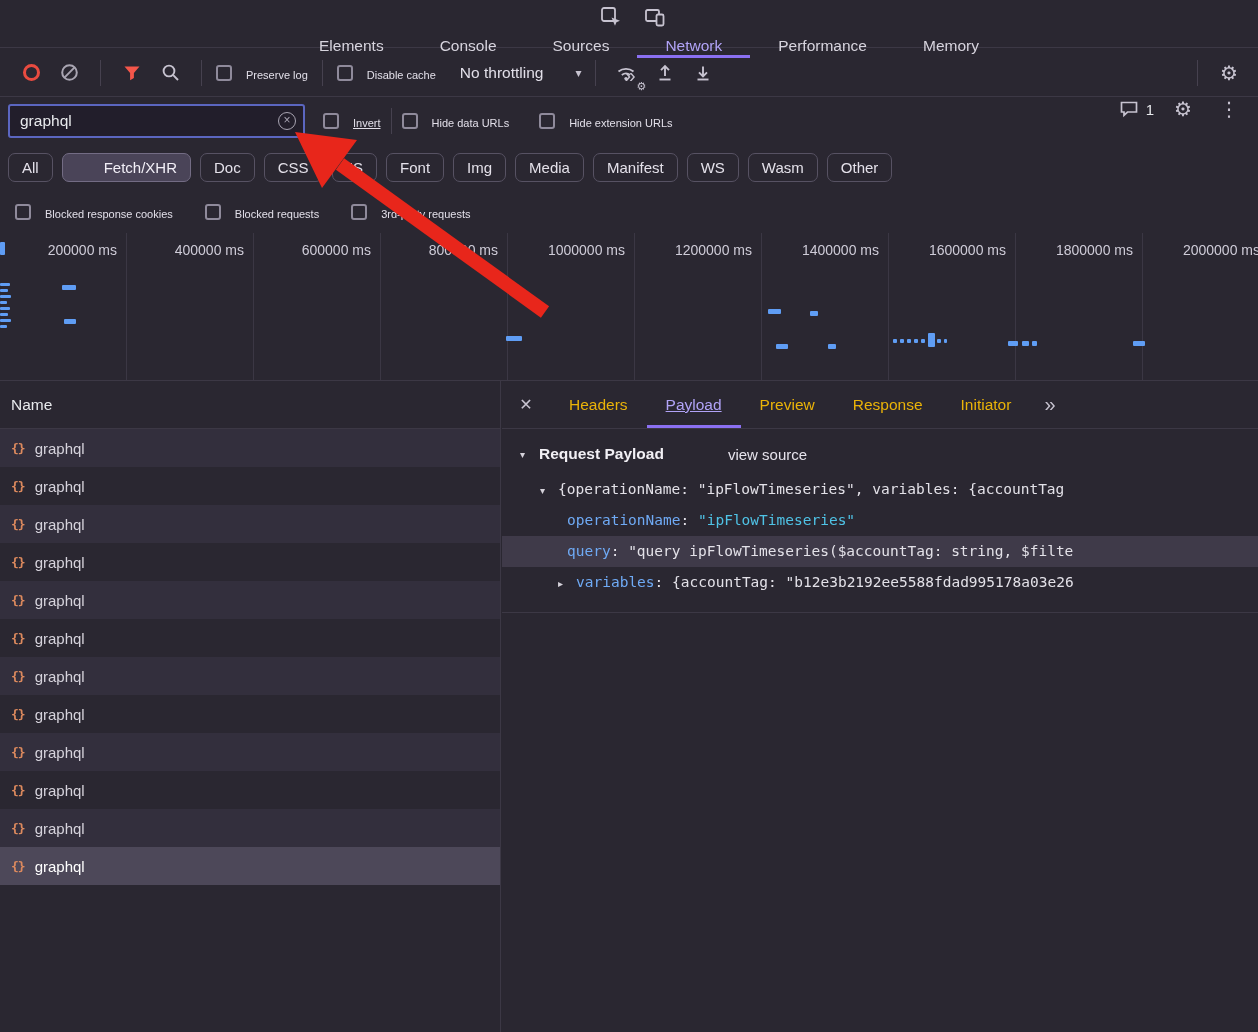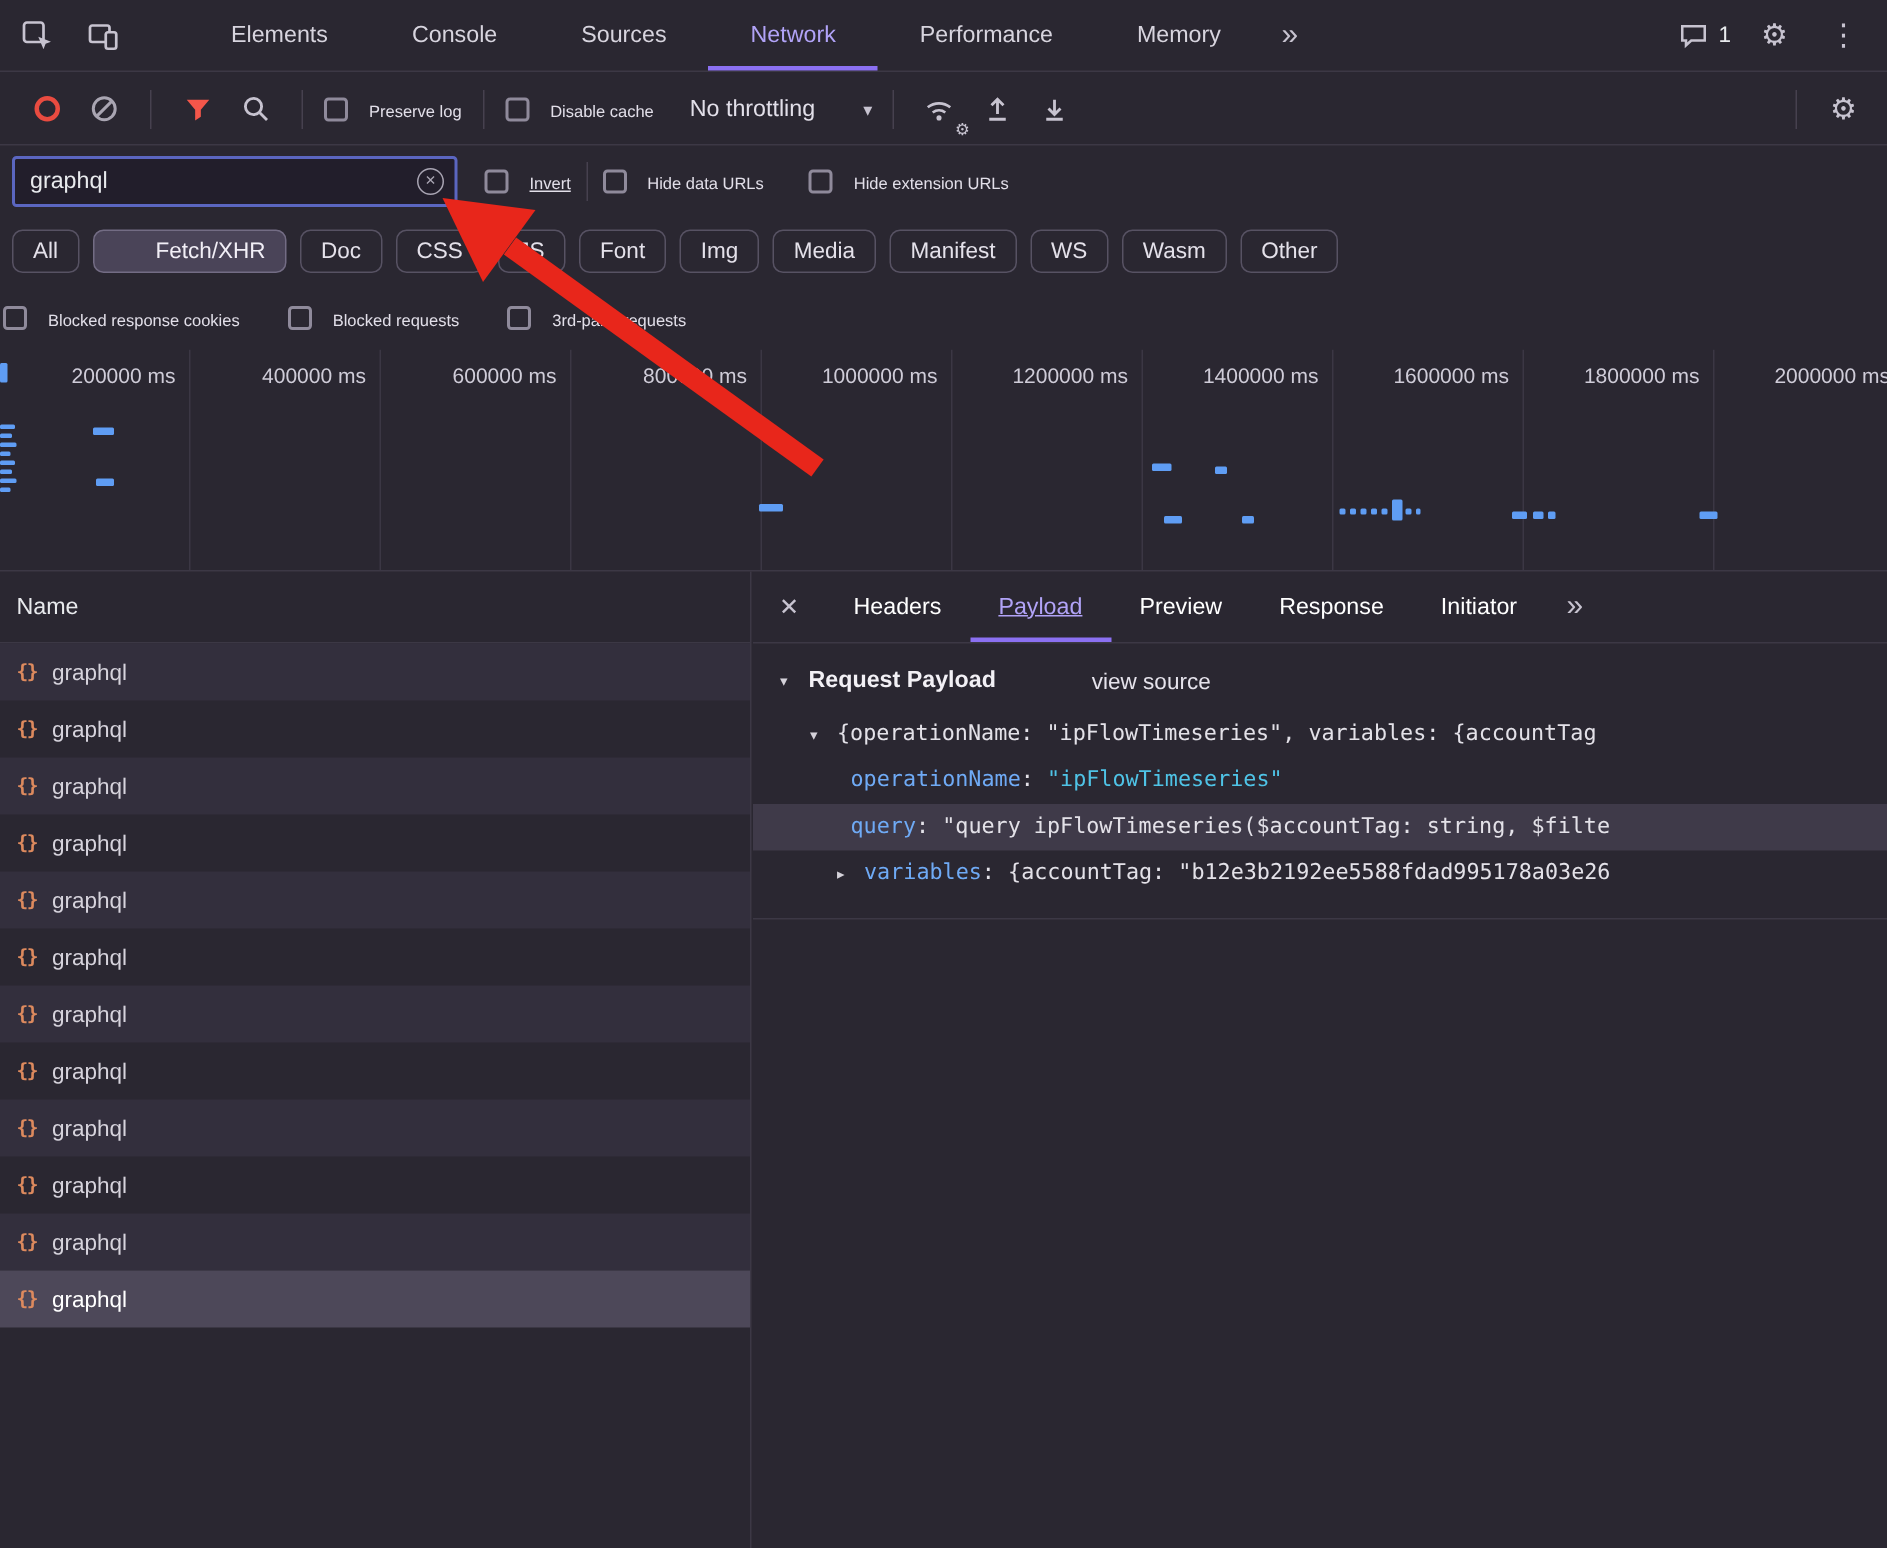--- a/index.html
+++ b/index.html
@@ -2,21 +2,21 @@
 <html style="--accent-text: #b1a3f7; --accent-bar: #8b70f2; --record-red: #e94b40; --filter-red: #f4564a; --bar-blue: #5f9df4; --key-blue: #6faaf5; --string-cyan: #4fc3e6; --arrow-red: #e8261b; --selected-bg: #4d4859;"><head>
 <meta charset="utf-8">
 <style>
   *{margin:0;padding:0;box-sizing:border-box;}
   html,body{background:#2a2731;}
   #app{position:relative;width:1258px;height:1032px;background:#2a2731;overflow:hidden;
        font-family:"Liberation Sans",sans-serif;color:#e8eaed;font-size:15px;}
 
   
   .topbar{position:absolute;left:0;top:0;width:100%;height:48px;display:flex;align-items:center;
-          border-bottom:1px solid #3c3845;}
+          border-bottom:1px solid #3c3845;flex-direction:column;}
   .icon-btn{display:inline-flex;align-items:center;justify-content:center;width:34px;height:34px;
             color:#c7c3d0;cursor:pointer;flex:none;}
   .tb-icons{display:flex;align-items:center;padding-left:8px;gap:10px;}
   .top-tabs{display:flex;align-items:stretch;height:100%;margin-left:40px;}
   .top-tab{display:flex;align-items:center;padding:0 28px;font-size:15.5px;color:#d7d4de;cursor:pointer;
            border-bottom:3px solid transparent;border-top:3px solid transparent;}
   .top-tab.active{color:var(--accent-text,#b1a3f7);border-bottom-color:var(--accent-bar,#8b70f2);}
   .more-tabs{font-size:20px;letter-spacing:-2px;}
   .tb-right{margin-left:auto;display:flex;align-items:center;gap:12px;padding-right:12px;}
   .issues{display:flex;align-items:center;gap:7px;font-size:15px;color:#e8eaed;cursor:pointer;}
@@ -46,21 +46,21 @@
 
   
   .chiprow{position:absolute;left:0;top:145px;width:100%;height:45px;display:flex;align-items:center;
            gap:9px;padding-left:8px;}
   .chip{padding:5px 13px;border:1px solid #575263;border-radius:7px;font-size:15px;color:#e4e1ea;
         cursor:pointer;background:transparent;white-space:nowrap;}
   .chip.active{background:#4a4458;border-color:#736c84;color:#f2eff7;padding-left:41px;}
 
   
   .extrarow{position:absolute;left:0;top:190px;width:100%;height:43px;display:flex;align-items:center;
-            gap:32px;padding-left:2px;}
+            gap:32px;padding-left:15px;}
 
   
   .timeline{position:absolute;left:0;top:233px;width:100%;height:148px;border-bottom:1px solid #3c3845;
             overflow:hidden;cursor:pointer;}
   .tcols{display:flex;height:100%;}
   .tcol{width:127px;flex:none;border-right:1px solid #3b3744;font-size:14px;color:#cfccd8;
         text-align:right;padding:9px 9px 0 0;white-space:nowrap;overflow:hidden;}
   .tbar{position:absolute;background:var(--bar-blue,#5f9df4);border-radius:1px;}
 
   
@@ -72,21 +72,21 @@
   .req-row.alt{background:#332f3d;}
   .req-row.selected{background:var(--selected-bg,#4d4859);color:#ffffff;}
   .xhr-icon{font-family:"DejaVu Sans Mono",monospace;font-size:13px;font-weight:bold;
             color:#dd8a5e;letter-spacing:-1px;flex:none;}
 
   
   .main-right{position:absolute;left:502px;top:381px;right:0;bottom:0;}
   .dtabs{height:48px;display:flex;align-items:stretch;border-bottom:1px solid #3c3845;}
   .close-x{width:48px;display:flex;align-items:center;justify-content:center;font-size:16px;
            color:#c7c3d0;cursor:pointer;}
-  .dtab{display:flex;align-items:center;padding:0 19px;font-size:15.5px;color:#ffffff;cursor:pointer;
+  .dtab{display:flex;align-items:center;padding:0 19px;font-size:15.5px;color:#eab308;cursor:pointer;
         border-bottom:3px solid transparent;border-top:3px solid transparent;}
   .dtab.active{color:var(--accent-text,#b1a3f7);border-bottom-color:var(--accent-bar,#8b70f2);text-decoration:underline;}
   .dmore{display:flex;align-items:center;padding:0 14px;color:#c7c3d0;font-size:20px;letter-spacing:-2px;cursor:pointer;}
 
   .payload-head{display:flex;align-items:center;padding:16px 0 5px 18px;}
   .head-tri{font-size:10px;margin-right:1px;color:#f2f0f5;cursor:pointer;}
   .ptitle{font-weight:bold;font-size:15.5px;color:#f2f0f5;}
   .viewsrc{margin-left:64px;font-size:15px;color:#e6e3ec;cursor:pointer;}
 
   .payload-rows{margin-top:6px;border-bottom:1px solid #3c3845;padding-bottom:14px;}

